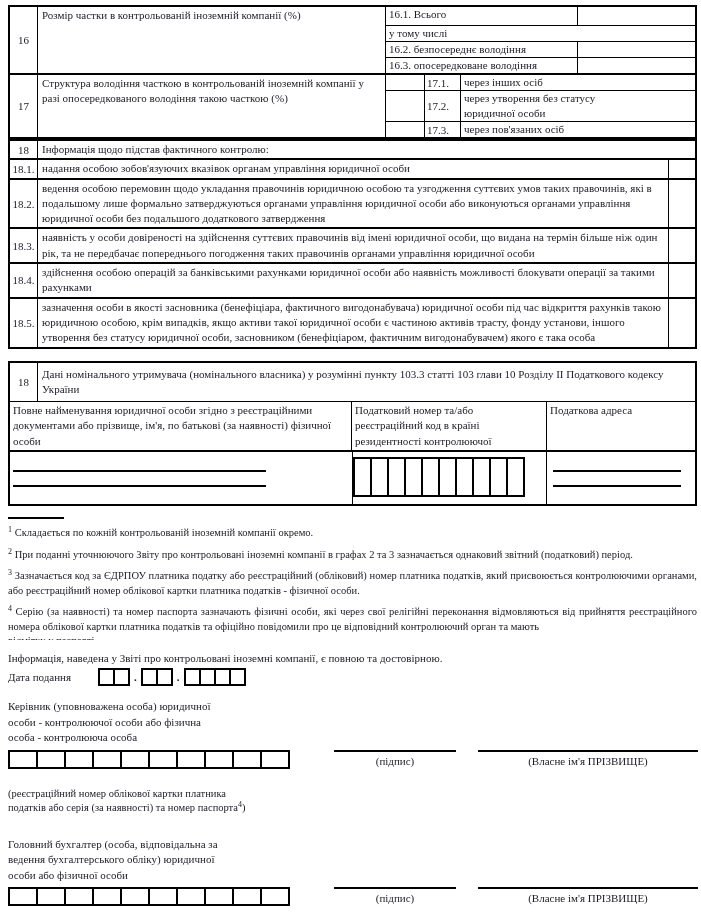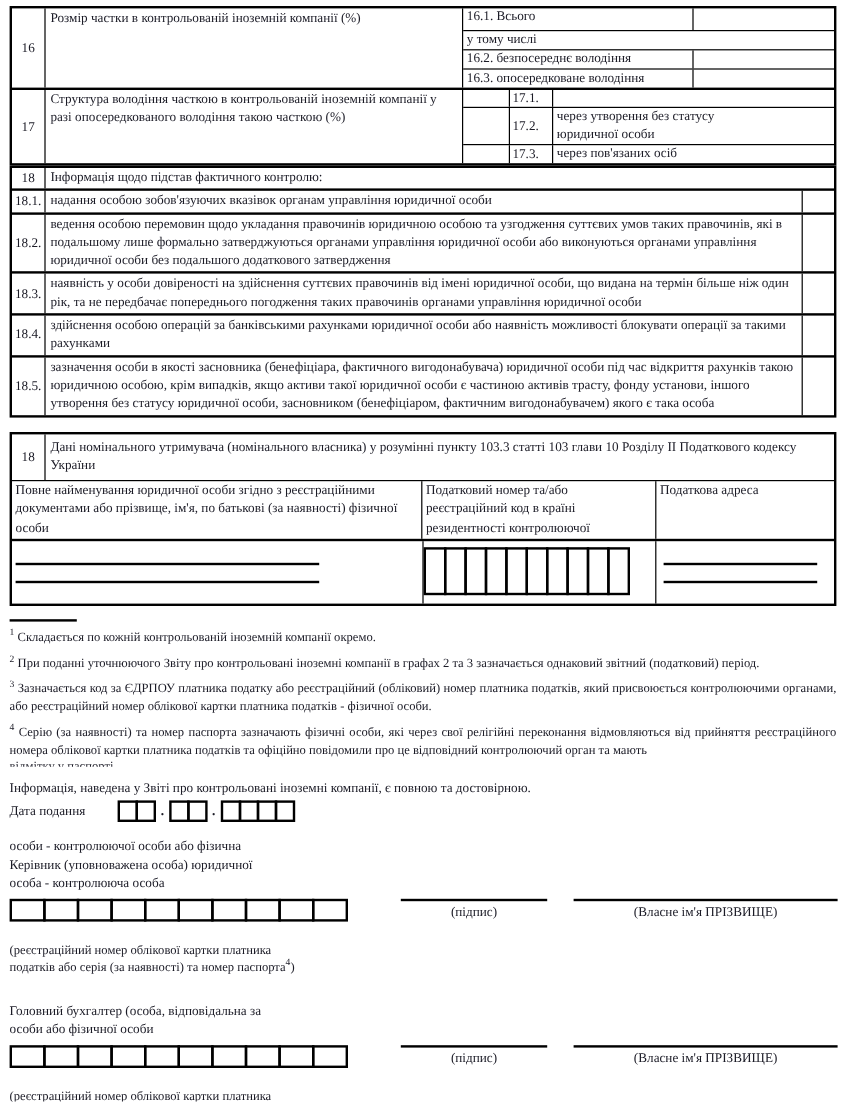--- a/index.html
+++ b/index.html
@@ -100,20 +100,21 @@
         </div>
       </div>
     </div>
     <div class="trA">
       <div class="numA">17</div>
       <div class="lblA">Структура володіння часткою в контрольованій іноземній компанії у разі опосередкованого володіння такою часткою (%)</div>
       <div class="subA">
         <div class="srA">
           <div class="vc2"></div>
           <div class="cdA">17.1.</div>
+          <div class="stA">через інших осіб</div>
         </div>
         <div class="srA">
           <div class="vc2"></div>
           <div class="cdA">17.2.</div>
           <div class="stA">
             <div>через утворення без статусу</div>
             <div>юридичної особи</div>
           </div>
         </div>
         <div class="srA">
@@ -210,22 +211,22 @@
       <span class="dot">.</span>
       <div class="dbx"></div>
         <div class="dbx"></div>
         <div class="dbx"></div>
         <div class="dbx"></div>
     </div>
   </div>
 
   <div>
     <div class="sigrole">
+      <div>Керівник (уповноважена особа) юридичної</div>
       <div>особи - контролюючої особи або фізична</div>
-      <div>Керівник (уповноважена особа) юридичної</div>
       <div>особа - контролююча особа</div>
     </div>
     <div class="sigrow">
       <div class="sboxes">
         <div class="sbx"></div>
           <div class="sbx"></div>
           <div class="sbx"></div>
           <div class="sbx"></div>
           <div class="sbx"></div>
           <div class="sbx"></div>
@@ -245,20 +246,21 @@
       <div class="sgroup sg2">
         <div class="srule"></div>
         <div>(Власне ім'я ПРІЗВИЩЕ)</div>
       </div>
     </div>
   </div>
 
   <div class="mt22">
     <div class="sigrole">
       <div>Головний бухгалтер (особа, відповідальна за</div>
+      <div>ведення бухгалтерського обліку) юридичної</div>
       <div>особи або фізичної особи</div>
     </div>
     <div class="sigrow">
       <div class="sboxes">
         <div class="sbx"></div>
           <div class="sbx"></div>
           <div class="sbx"></div>
           <div class="sbx"></div>
           <div class="sbx"></div>
           <div class="sbx"></div>

